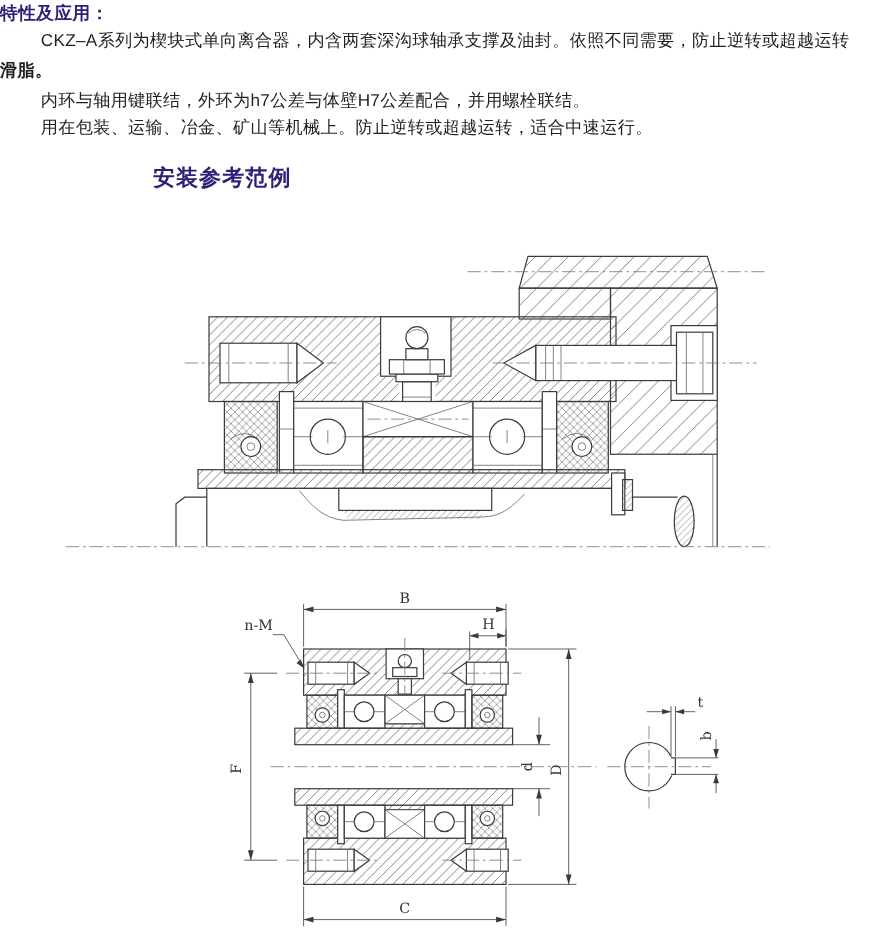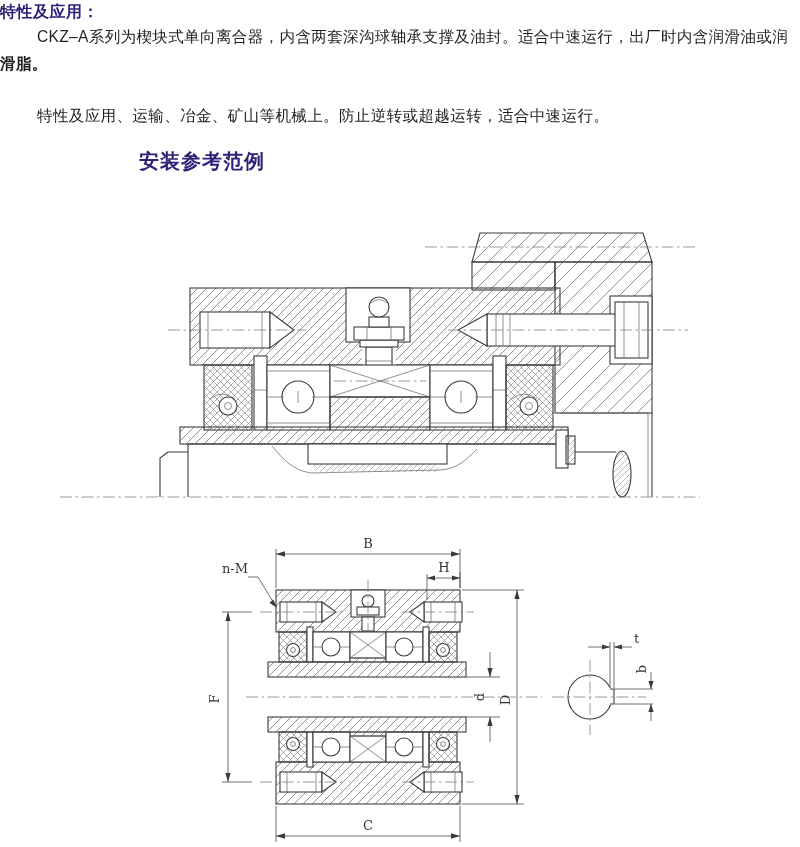--- a/index.html
+++ b/index.html
@@ -20,23 +20,24 @@
   .dim{stroke:#4c4c4c;stroke-width:.8;fill:none;}
   .arr{fill:#3a3a3a;stroke:none;}
   .dimtext{font-family:"DejaVu Serif",serif;font-size:13px;fill:#333;}
 </style>
 </head>
 <body>
 
 <div id="page">
 
   <div class="title">特性及应用：</div>
-  <div class="para" style="left:37px;top:27px;">CKZ–A系列为楔块式单向离合器，内含两套深沟球轴承支撑及油封。适合中速运行，出厂时内含润滑油或润</div>
+  <div class="para" style="left:37px;top:27px;">CKZ–A系列为楔块式单向离合器，内含两套深沟球轴承支撑及油封。依照不同需要，防止逆转或超越运转</div>
   <div class="para" style="left:0px;top:54px;font-weight:bold;">滑脂。</div>
-  <div class="para" style="left:37px;top:106px;">特性及应用、运输、冶金、矿山等机械上。防止逆转或超越运转，适合中速运行。</div>
+  <div class="para" style="left:37px;top:81px;">内环与轴用键联结，外环为h7公差与体壁H7公差配合，并用螺栓联结。</div>
+  <div class="para" style="left:37px;top:106px;">用在包装、运输、冶金、矿山等机械上。防止逆转或超越运转，适合中速运行。</div>
   <div class="h-zh">安装参考范例</div>
 
   <svg width="800" height="847" viewBox="0 0 800 847">
     <defs>
       <pattern id="h1" patternUnits="userSpaceOnUse" width="9" height="9">
         <path d="M-2,2 L2,-2 M0,9 L9,0 M7,11 L11,7" stroke="#6b6b6b" stroke-width=".75" fill="none"></path>
       </pattern>
       <pattern id="h2" patternUnits="userSpaceOnUse" width="15" height="15">
         <path d="M-2,2 L2,-2 M0,15 L15,0 M13,17 L17,13" stroke="#6b6b6b" stroke-width=".75" fill="none"></path>
       </pattern>

